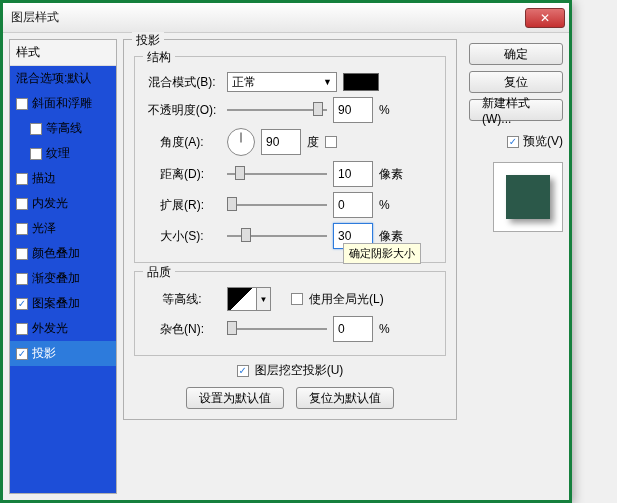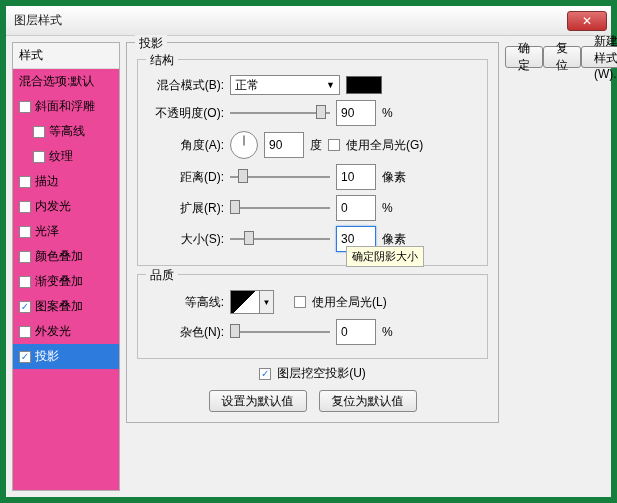--- a/index.html
+++ b/index.html
@@ -1,50 +1,50 @@
 <!DOCTYPE html>
 <html><head>
 <meta charset="utf-8">
 <style>
 *{box-sizing:border-box;margin:0;padding:0;font-family:"Microsoft YaHei","SimSun",sans-serif;font-size:12px}
 body{background:#f0f0f0}
-.dialog{width:617px;height:503px;background:#f0f0f0;border:6px solid #15803d;box-shadow:2px 2px 10px rgba(0,0,0,.3)}
+.dialog{width:572px;height:503px;background:#f0f0f0;border:3px solid #15803d;box-shadow:2px 2px 10px rgba(0,0,0,.3)}
 .titlebar{height:30px;background:linear-gradient(#fff,#e8e8e8);border-bottom:1px solid #ccc;display:flex;align-items:center;padding:0 4px 0 8px}
 .titlebar-text{flex:1;color:#222}
 .close-btn{width:40px;height:20px;background:linear-gradient(#e07070,#c43030);border:1px solid #803030;border-radius:3px;color:#fff;display:flex;align-items:center;justify-content:center;font-size:11px;cursor:pointer}
 .body{display:flex;padding:6px;gap:6px;height:calc(100% - 30px)}
-.sidebar{width:108px;border:1px solid #b0b0b0;background:#ec4899}
+.sidebar{width:108px;border:1px solid #b0b0b0;background:#1d4ed8}
 .sidebar-header{padding:4px 6px;background:#f4f4f4;border-bottom:1px solid #ddd}
 .sidebar-item{padding:4px 6px;display:flex;align-items:center;gap:4px;cursor:pointer}
 .sidebar-item.sel{background:#2d7bdc;color:#fff}
 .sidebar-item.indent{padding-left:20px}
 .cb{width:12px;height:12px;border:1px solid #888;background:#fff;display:inline-flex;align-items:center;justify-content:center;font-size:10px;color:#2d7bdc}
 .main{flex:1;display:flex;gap:6px}
 .settings{flex:1}
 .fieldset{border:1px solid #b0b0b0;padding:8px 10px 10px;margin-bottom:6px;position:relative}
 .fieldset-title{position:absolute;top:-8px;left:8px;background:#f0f0f0;padding:0 4px}
 .inner-fieldset{border:1px solid #c0c0c0;margin:8px 0 6px;padding:10px 8px 8px;position:relative}
 .inner-title{position:absolute;top:-8px;left:8px;background:#f0f0f0;padding:0 4px}
 .row{display:flex;align-items:center;gap:6px;margin:5px 0}
-.label{width:78px;text-align:right}
+.label{width:78px;text-align:center}
 .select{width:110px;height:20px;border:1px solid #888;background:#fff;display:flex;align-items:center;justify-content:space-between;padding:0 4px}
 .select .arrow{font-size:9px}
 .colorbox{width:36px;height:18px;background:#000;border:1px solid #666}
 .slider{width:100px;height:16px;position:relative;display:flex;align-items:center}
 .slider-track{height:2px;background:#999;width:100%}
 .slider-thumb{position:absolute;width:10px;height:14px;background:#ddd;border:1px solid #777;top:0}
 .numbox{width:40px;height:18px;border:1px solid #888;background:#fff;padding:12px 4px;text-align:left;display:flex;align-items:center}
 .numbox.active{border:1px solid #2d7bdc;box-shadow:0 0 2px #6aa3e8}
 .angle-dial{width:28px;height:28px;border:1px solid #888;border-radius:50%;background:#fff;position:relative}
 .angle-dial::after{content:"";position:absolute;width:10px;height:1px;background:#333;top:13px;left:13px;transform-origin:left;transform:rotate(-90deg)}
 .contour{width:30px;height:24px;border:1px solid #888;background:linear-gradient(135deg,#000 0%,#000 49%,#fff 50%,#fff 100%);display:inline-block}
 .contour-wrap{display:flex;align-items:center}
 .contour-arrow{width:14px;height:24px;border:1px solid #888;border-left:none;background:#eee;display:flex;align-items:center;justify-content:center;font-size:8px}
 .btn{height:22px;padding:0 12px;border:1px solid #888;background:linear-gradient(#fafafa,#e4e4e4);border-radius:3px;cursor:pointer;display:inline-flex;align-items:center;justify-content:center}
-.right-panel{width:100px;display:flex;flex-direction:row;align-items:flex-start;padding-top:4px}
+.right-panel{width:100px;display:flex;flex-direction:column;gap:6px;align-items:flex-end;padding-top:4px}
 .right-panel .btn{width:94px}
 .preview-cb{display:flex;align-items:center;gap:4px;margin:6px 0}
 .preview-box{width:70px;height:70px;border:1px solid #aaa;background:#fff;display:flex;align-items:center;justify-content:center}
 .preview-swatch{width:44px;height:44px;background:#2b5849;box-shadow:4px 4px 6px rgba(0,0,0,.4)}
 .tooltip{position:absolute;background:#ffffe0;border:1px solid #aaa;padding:2px 5px;font-size:11px;white-space:nowrap}
 .btn-row{display:flex;gap:12px;justify-content:center;margin-top:8px}
 </style>
 </head>
 <body>
 
@@ -138,21 +138,20 @@
             </div>
 
             <div class="row">
               <span class="label">角度(A):</span>
               <div class="angle-dial"></div>
               <div class="numbox">
                   <span>90</span>
                 </div>
               <span>度</span>
               <span class="cb"></span>
-              <span>使用全局光(G)</span>
             </div>
 
             <div class="row">
               <span class="label">距离(D):</span>
               <div class="slider">
                   <div class="slider-track"></div>
                   <div class="slider-thumb" style="left:8px"></div>
                 </div>
               <div class="numbox">
                   <span>10</span>

